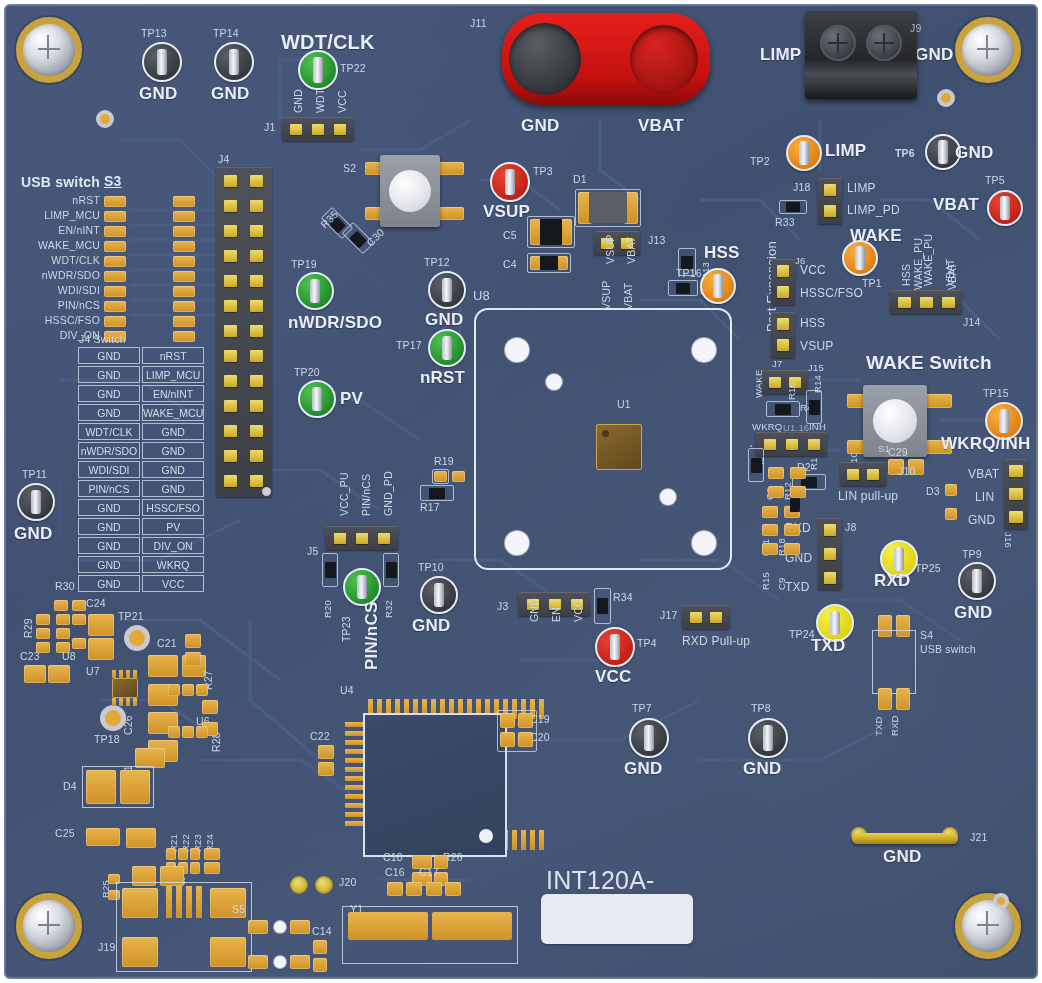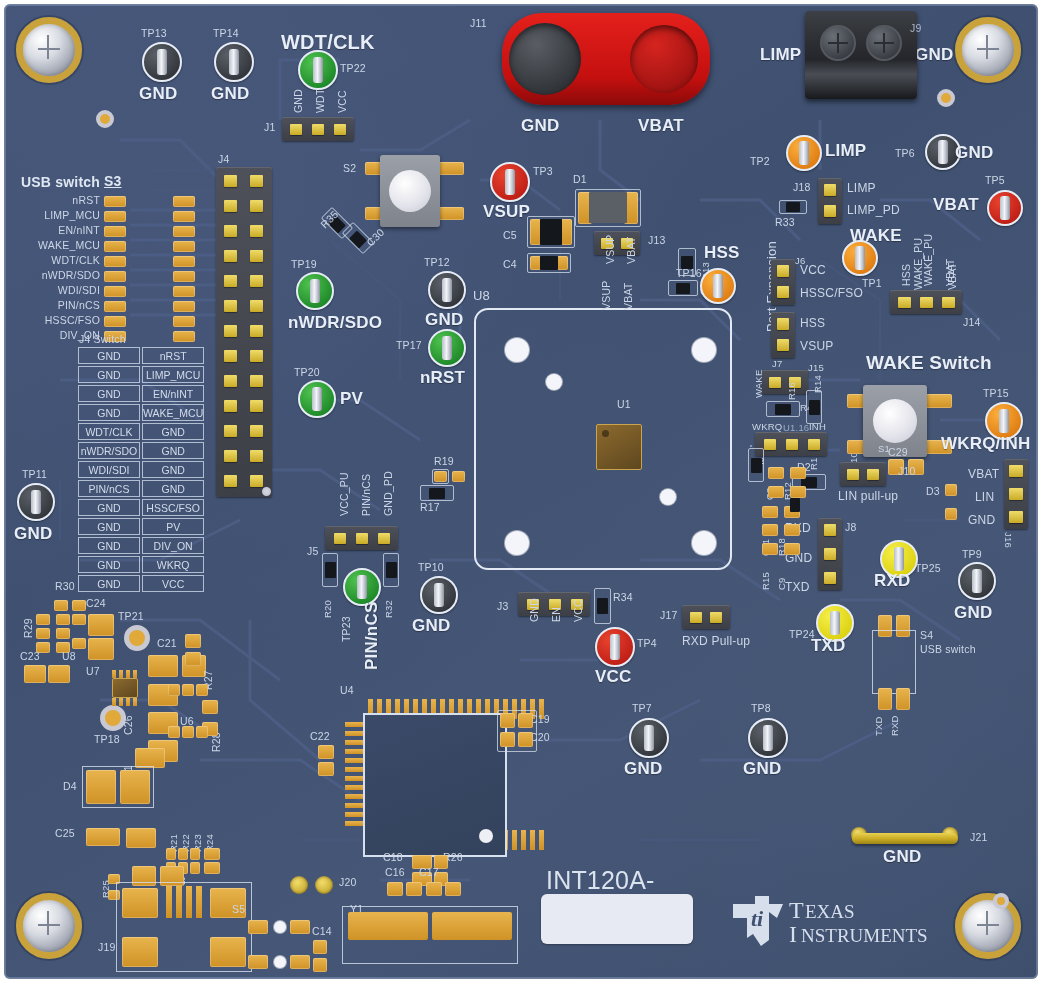--- a/index.html
+++ b/index.html
@@ -228,21 +228,21 @@
 
   <div class="tp orange" style="left:786px;top:135px;width:36px;height:36px;">
       <div class="bar"></div>
     </div>
   <div class="lbl sm" style="left:750px;top:155px;">TP2</div>
   <div class="lbl big" style="left:825px;top:141px;">LIMP</div>
 
   <div class="tp grey" style="left:925px;top:134px;width:36px;height:36px;">
       <div class="bar"></div>
     </div>
-  <div class="lbl sm" style="left:895px;top:147px;">TP6</div>
+  <div class="lbl sm" style="left:895px;top:147px;font-weight:bold;">TP6</div>
   <div class="lbl big" style="left:955px;top:143px;">GND</div>
 
   <div class="tp red" style="left:987px;top:190px;width:36px;height:36px;">
       <div class="bar"></div>
     </div>
   <div class="lbl sm" style="left:985px;top:174px;">TP5</div>
   <div class="lbl big" style="left:933px;top:195px;">VBAT</div>
 
   <div class="hdr" style="left:818px;top:178px;width:24px;height:46px;">
     <div class="hpin" style="left:6px;top:6px;width:12px;height:12px;"></div>
@@ -766,21 +766,21 @@
     <div class="icleg" style="position:absolute;left:126px;top: 698px;width:4px;height:8px;"></div>
     <div class="icleg" style="position:absolute;left:133px;top:698px;width:4px;height:8px;"></div>
   </div>
   <div class="lbl sm rot90" style="left:122px;top:735px;">C26</div>
   <div class="lbl sm" style="left:157px;top:637px;">C21</div>
   <div class="pad" style="left:148px;top:655px;width:30px;height:22px;"></div>
   <div class="pad" style="left:182px;top:655px;width:24px;height:22px;"></div>
   <div class="pad" style="left:148px;top:684px;width:30px;height:22px;"></div>
   <div class="pad" style="left:148px;top:712px;width:30px;height:22px;"></div>
   <div class="pad" style="left:148px;top:740px;width:30px;height:22px;"></div>
-  <div class="lbl sm" style="left:180px;top:715px;">U6</div>
+  <div class="lbl sm" style="left:196px;top:715px;">U6</div>
   <div class="lbl sm rot90" style="left:202px;top:690px;">R27</div>
   <div class="lbl sm rot90" style="left:210px;top:752px;">R28</div>
   <div class="pad" style="left:185px;top:634px;width:16px;height:14px;"></div>
   <div class="pad" style="left:185px;top:652px;width:16px;height:14px;"></div>
   <div class="pad" style="left:202px;top:700px;width:16px;height:14px;"></div>
   <div class="pad" style="left:202px;top:722px;width:16px;height:14px;"></div>
   <div class="pad" style="left:168px;top:684px;width:12px;height:12px;"></div>
   <div class="pad" style="left:182px;top:684px;width:12px;height:12px;"></div>
   <div class="pad" style="left:196px;top:684px;width:12px;height:12px;"></div>
   <div class="pad" style="left:168px;top:726px;width:12px;height:12px;"></div>
@@ -952,35 +952,19 @@
 
   <div class="goldeye" style="left:851px;top:827px;"></div>
   <div class="goldeye" style="left:942px;top:827px;"></div>
   <div class="goldbar" style="left:852px;top:833px;width:106px;"></div>
   <div class="lbl sm" style="left:970px;top:831px;">J21</div>
   <div class="lbl big" style="left:883px;top:847px;">GND</div>
 
   <div class="lbl" style="left:546px;top:866px;font-size:25px;color:#dbe3ef;">INT120A-</div>
   <div class="whitebox" style="left:541px;top:894px;width:152px;height:50px;"></div>
 
-  <div class="tilogo" style="left:725px;top:890px;width:215px;height:58px;">
-    <svg width="215" height="58" viewBox="0 0 215 58">
-      <g fill="#d7dfec">
-        <path d="M8 14 L30 14 L30 6 L44 6 L44 14 L58 14 L52 28 L44 22 L44 50 L36 56 L28 44 L22 48 L22 28 L8 28 Z"></path>
-      </g>
-      <g fill="#3f5070" font-family="Liberation Serif, serif" font-size="22" font-weight="bold" font-style="italic">
-        <text x="26" y="36">ti</text>
-      </g>
-      <g fill="#d7dfec" font-family="Liberation Serif, serif">
-        <text x="64" y="28" font-size="24">T</text>
-          <text x="80" y="28" font-size="19">EXAS</text>
-        <text x="64" y="52" font-size="24">I</text>
-          <text x="76" y="52" font-size="19">NSTRUMENTS</text>
-      </g>
-    </svg>
-  </div>
 
   <div class="lbl sm rot90" style="left:600px;top:310px;">VSUP</div>
   <div class="lbl sm rot90" style="left:622px;top:310px;">VBAT</div>
 
   <div class="lbl sm rot90" style="left:912px;top:290px;">WAKE_PU</div>
   <div class="lbl sm rot90" style="left:946px;top:290px;">VBAT</div>
 </div>
 
 </body></html>

